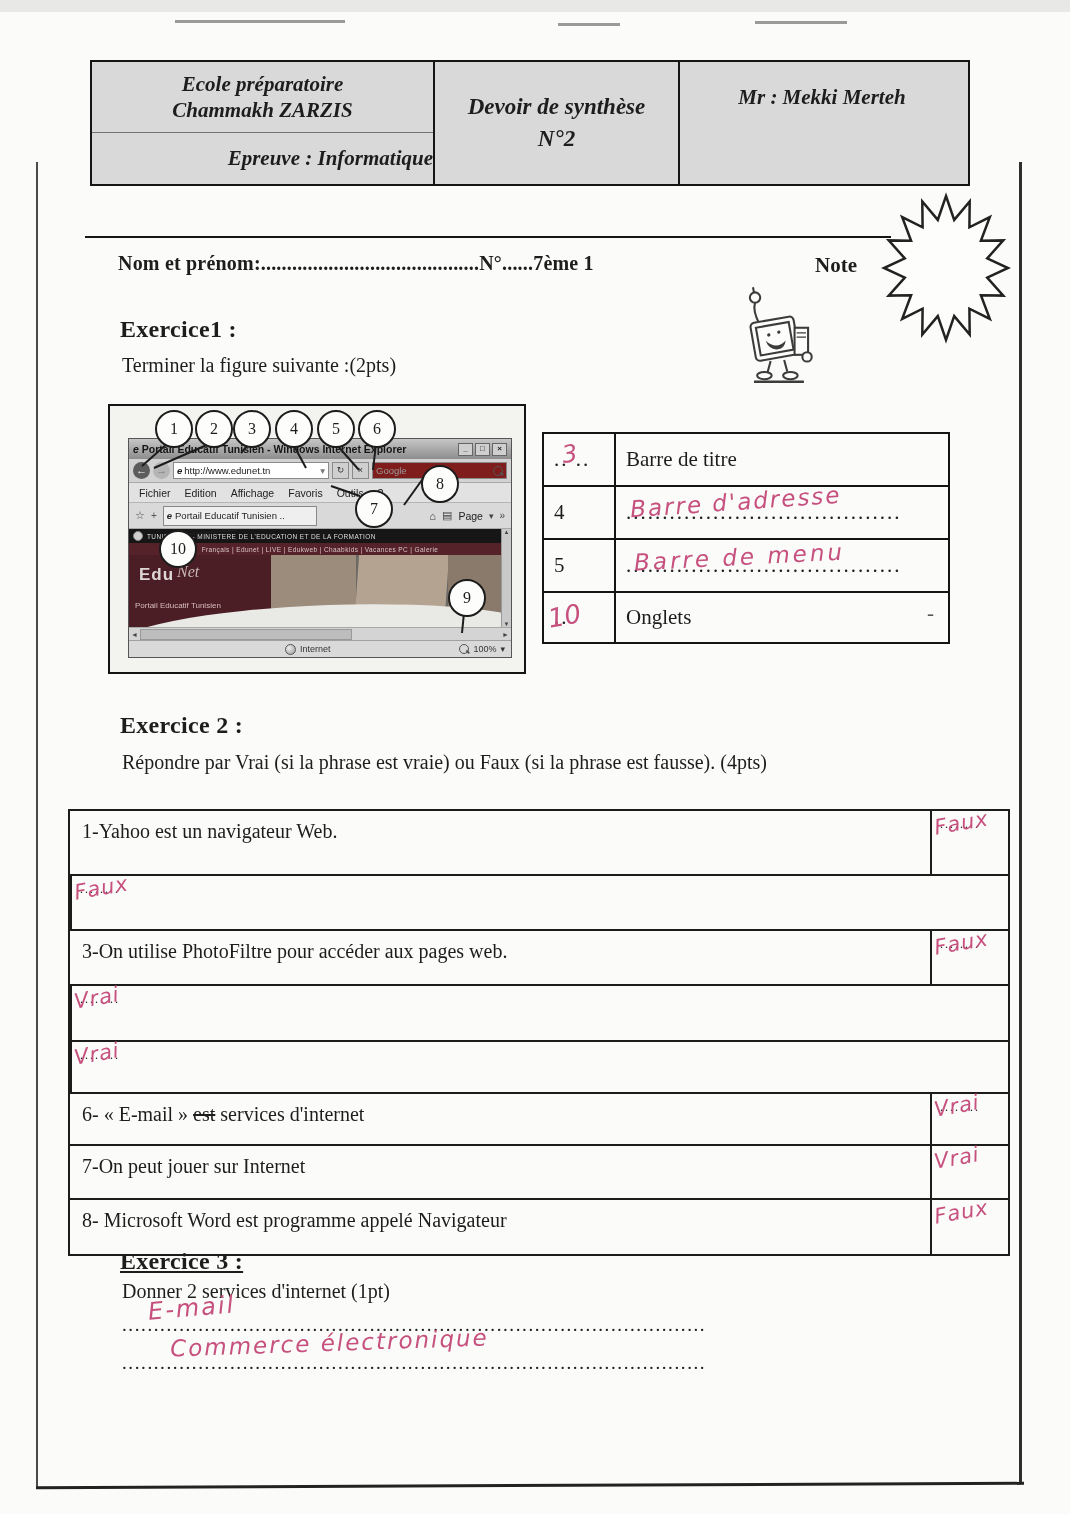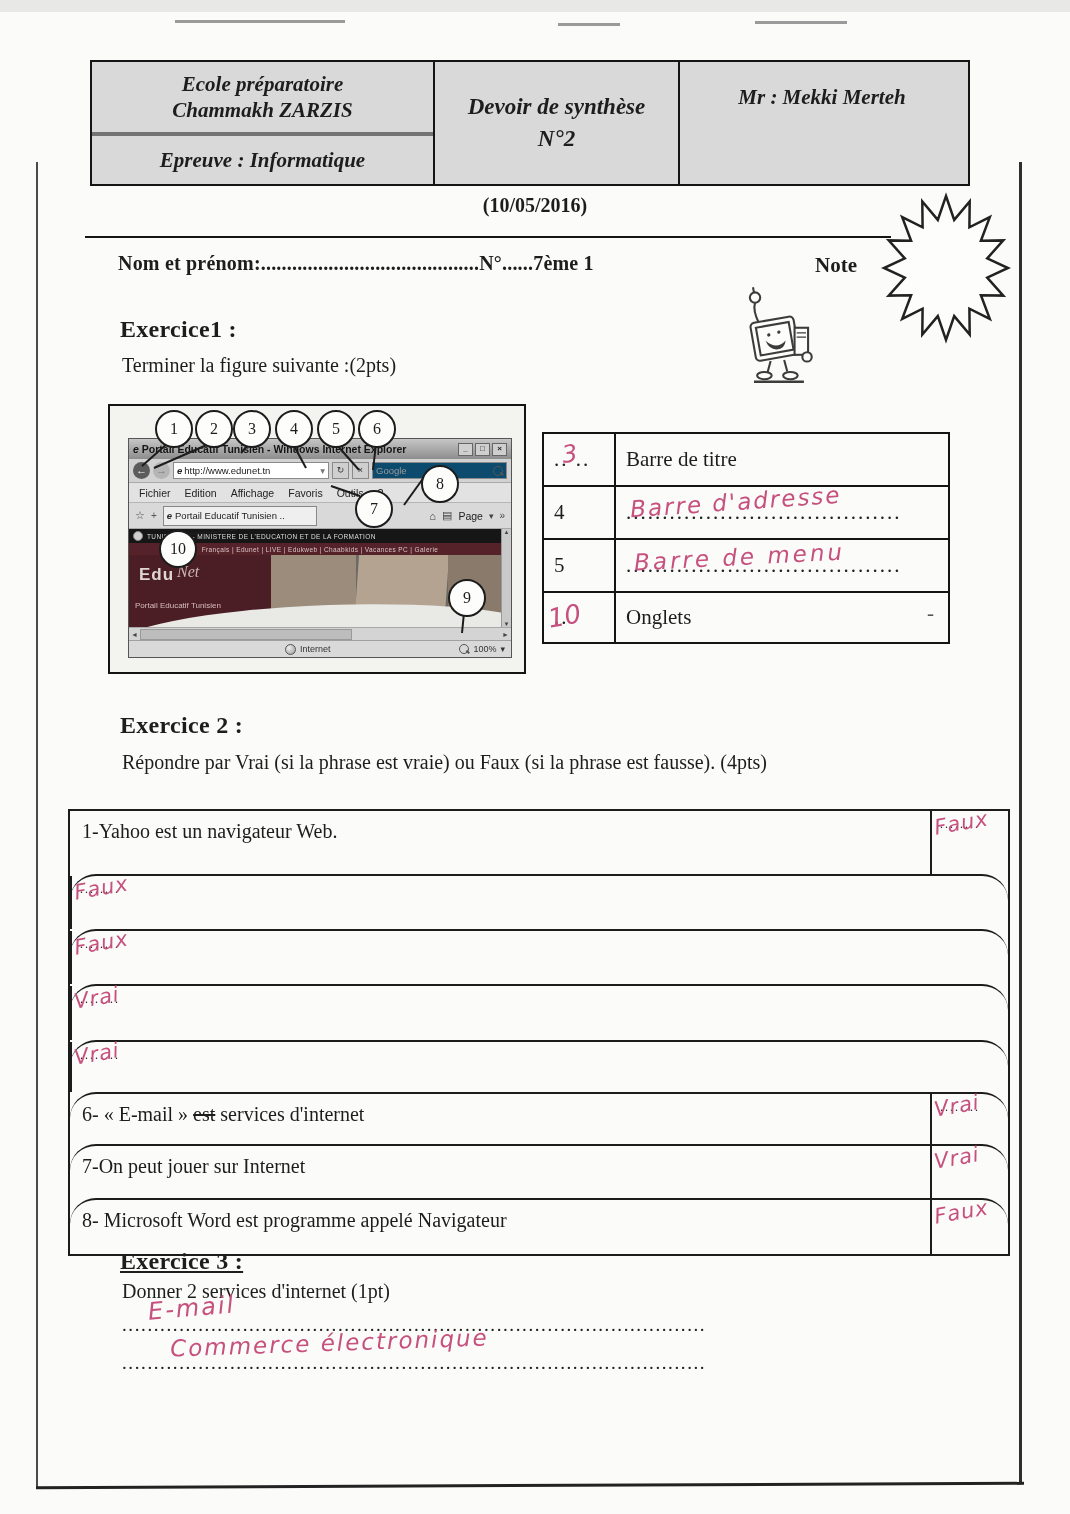--- a/index.html
+++ b/index.html
@@ -13,21 +13,21 @@
   .frame-right{position:absolute;left:1019px;top:150px;width:3px;height:1322px;background:#2e2e2e;}
   .frame-bottom{position:absolute;left:36px;top:1472px;width:988px;height:3px;background:#222;transform:rotate(-0.25deg);}
 
   
   .hdr{position:absolute;left:90px;top:48px;width:876px;height:122px;border:2px solid #151515;
        background:#d9d9d9;display:grid;grid-template-columns:343px 245px 284px;
        font-weight:bold;font-style:italic;font-size:21px;}
   .hdr .col{display:flex;flex-direction:column;}
   .hdr .c1,.hdr .c2{border-right:2px solid #151515;}
   .hdr .cell-top{height:70px;display:flex;flex-direction:column;align-items:center;justify-content:center;line-height:1.25;}
-  .hdr .cell-bot{flex:1;border-top:4px solid #737373;display:flex;align-items:center;justify-content:center;}
+  .hdr .cell-bot{flex:1;border-top:1px solid #737373;display:flex;align-items:center;justify-content:flex-end;}
   .hdr .c2{display:flex;flex-direction:column;align-items:center;justify-content:center;font-size:23px;line-height:1.4;}
 
   .date{position:absolute;left:0;top:182px;width:1070px;text-align:center;font-weight:bold;font-size:20px;}
   .rule{position:absolute;left:85px;top:224px;width:806px;height:2px;background:#161616;}
   .nameline{position:absolute;left:118px;top:240px;font-weight:bold;font-size:20px;letter-spacing:.2px;}
   .notelabel{position:absolute;left:815px;top:241px;font-weight:bold;font-size:21px;}
 
   .exhead{position:absolute;font-weight:bold;font-size:24px;letter-spacing:.3px;}
   .exsub{position:absolute;font-size:20px;}
 
@@ -38,21 +38,21 @@
   .bw-title{position:absolute;left:0;top:0;width:100%;height:20px;background:linear-gradient(#c6c6c6,#8d8d8d);
             display:flex;align-items:center;padding:0 4px;box-sizing:border-box;font-weight:bold;font-size:10.5px;color:#151515;}
   .bw-btns{margin-left:auto;display:flex;gap:2px;}
   .bw-btns span{display:inline-block;width:13px;height:11px;background:#cfcfcf;border:1px solid #666;
                 font-size:8px;line-height:10px;text-align:center;color:#222;}
   .bw-nav{position:absolute;left:0;top:20px;width:100%;height:24px;background:#d2d2d2;display:flex;align-items:center;padding:0 4px;box-sizing:border-box;gap:3px;border-bottom:1px solid #aaa;}
   .navbtn{width:17px;height:17px;border-radius:50%;background:#5c5c5c;color:#f2f2f2;text-align:center;line-height:16px;font-size:11px;}
   .navbtn.fwd{background:#b5b5b5;color:#777;}
   .addr{flex:0 0 148px;height:15px;background:#fff;border:1px solid #8a8a8a;display:flex;align-items:center;padding:0 3px;gap:2px;font-size:9.5px;color:#222;}
   .smallbtn{width:15px;height:15px;background:#cfcfcf;border:1px solid #8a8a8a;text-align:center;line-height:14px;font-size:9px;color:#333;}
-  .search{flex:1;height:15px;background:#0c4a6e;border:1px solid #8a8a8a;display:flex;align-items:center;padding:0 3px;color:#999;font-size:9.5px;}
+  .search{flex:1;height:15px;background:#7f1d1d;border:1px solid #8a8a8a;display:flex;align-items:center;padding:0 3px;color:#999;font-size:9.5px;}
   .bw-menu{position:absolute;left:0;top:44px;width:100%;height:20px;background:#e2e2e2;display:flex;align-items:center;gap:14px;padding:0 10px;box-sizing:border-box;font-size:10.5px;color:#222;border-bottom:1px solid #b5b5b5;}
   .bw-cmd{position:absolute;left:0;top:64px;width:100%;height:26px;background:#d9d9d9;display:flex;align-items:center;gap:6px;padding:0 6px;box-sizing:border-box;border-bottom:1px solid #a8a8a8;}
   .tabbox{width:146px;height:18px;background:#efefef;border:1px solid #888;display:flex;align-items:center;gap:3px;padding:0 3px;font-size:9.5px;color:#222;}
   .bw-content{position:absolute;left:0;top:90px;width:100%;height:98px;background:#6d6a66;overflow:hidden;}
   .banner{position:absolute;left:0;top:0;width:100%;height:14px;background:#161616;color:#ddd;
           font-size:6.5px;display:flex;align-items:center;padding-left:18px;box-sizing:border-box;filter:blur(.3px);letter-spacing:.4px;}
   .banner-dot{position:absolute;left:4px;top:2px;width:10px;height:10px;border-radius:50%;background:#cfcfcf;border:1px solid #888;box-sizing:border-box;}
   .navlinks{position:absolute;left:0;top:14px;width:100%;height:12px;background:#56222a;color:#d8c6c6;
             font-size:6.5px;display:flex;align-items:center;justify-content:center;filter:blur(.45px);letter-spacing:.4px;}
   .hero-left{position:absolute;left:0;top:26px;width:142px;height:72px;background:#4b1e25;color:#e3dada;}
@@ -88,21 +88,21 @@
   .atab > div:nth-child(-n+2){border-top:none;}
   .atab > div:nth-child(2n){border-right:none;}
   .dotted{letter-spacing:2px;color:#222;}
 
   .hw{font-family:"DejaVu Sans",sans-serif;font-style:italic;color:#c6507e;pointer-events:none;}
   .hw-over{position:absolute;white-space:nowrap;}
 
   
   .vtab{position:absolute;left:68px;top:797px;width:938px;height:443px;border:2px solid #1c1c1c;
         display:grid;grid-template-rows:63px 55px 55px 56px 52px 52px 54px 1fr;font-size:20px;}
-  .vrow{display:grid;grid-template-columns:1fr 78px;border-top:2px solid #1c1c1c;border-radius:26px;}
+  .vrow{display:grid;grid-template-columns:1fr 78px;border-top:2px solid #1c1c1c;}
   .vrow:first-child{border-top:none;}
   .vq{padding:9px 4px 0 12px;}
   .va{border-left:2px solid #1c1c1c;position:relative;padding:6px 0 0 8px;font-size:12px;letter-spacing:1px;}
   .va .hw-over{left:2px;top:0px;font-size:21px;transform:rotate(-10deg);}
   .struck{text-decoration:line-through;}
 
   
   .dotline{position:absolute;left:122px;font-size:19px;letter-spacing:1.6px;color:#222;white-space:nowrap;width:660px;overflow:hidden;}
   .u{text-decoration:underline;}
 </style>
@@ -132,21 +132,20 @@
       <span>Devoir de synthèse</span>
       <span>N°2</span>
     </div>
     <div class="col">
       <div class="cell-top">
           <span>Mr : Mekki Merteh</span>
         </div>
     </div>
   </div>
 
-  <div class="date">(10/05/2016)</div>
   <div class="rule"></div>
   <div class="nameline">Nom et prénom:..........................................N°......7ème 1</div>
   <div class="notelabel">Note</div>
 
   <svg class="abs" style="left:880px;top:178px;" width="132" height="154" viewBox="0 0 130 154">
     <polygon fill="#fdfdfb" stroke="#222" stroke-width="2.5" points="65,6 73.2,29.9 88.7,11.5 88.4,37.3 108.8,27.1 99.9,50.8 122.3,50.4 106.2,68.4 127,78 106.2,87.6 122.3,105.6 99.9,105.2 108.8,128.9 88.4,118.7 88.7,144.5 73.2,126.1 65,150 56.8,126.1 41.3,144.5 41.6,118.7 21.2,128.9 30.1,105.2 7.7,105.6 23.8,87.6 3,78 23.8,68.4 7.7,50.4 30.1,50.8 21.2,27.1 41.6,37.3 41.3,11.5 56.8,29.9"></polygon>
   </svg>
 
   <svg class="abs" style="left:728px;top:270px;" width="104" height="104" viewBox="0 0 100 100">
     <g stroke="#3c3c3c" stroke-width="2" fill="none">
@@ -327,20 +326,21 @@
         <span class="hw hw-over">Faux</span>
       </div>
     </div>
     <div class="vrow">
       <div class="va">
         <span class="dotted">........</span>
         <span class="hw hw-over">Faux</span>
       </div>
     </div>
     <div class="vrow">
+      <div class="vq">3-On utilise PhotoFiltre pour accéder aux pages web.</div>
       <div class="va">
         <span class="dotted">........</span>
         <span class="hw hw-over">Faux</span>
       </div>
     </div>
     <div class="vrow">
       <div class="va">
         <span class="dotted">........</span>
         <span class="hw hw-over">Vrai</span>
       </div>

